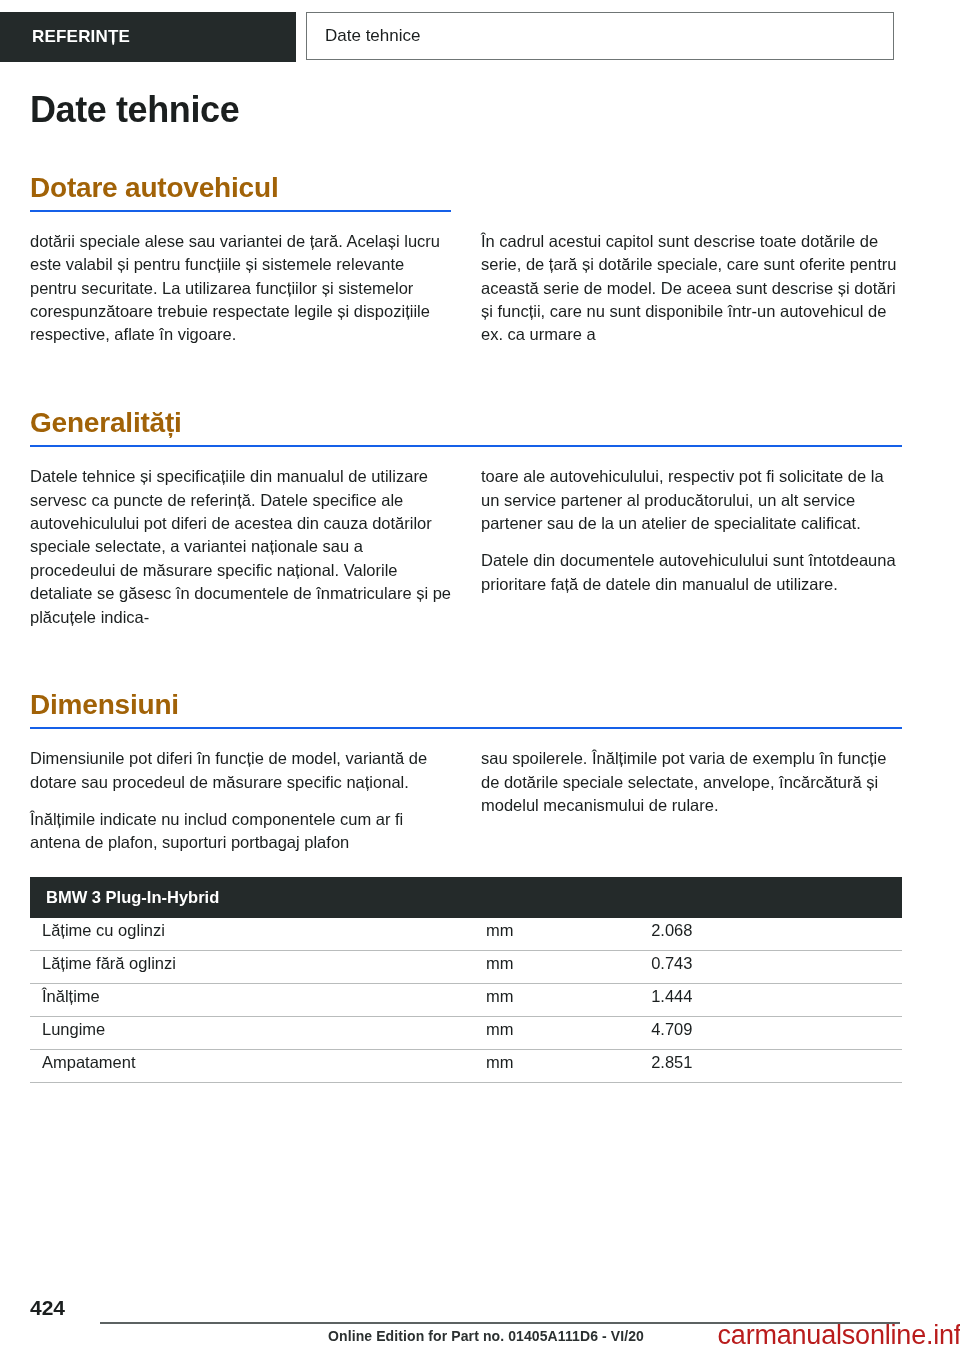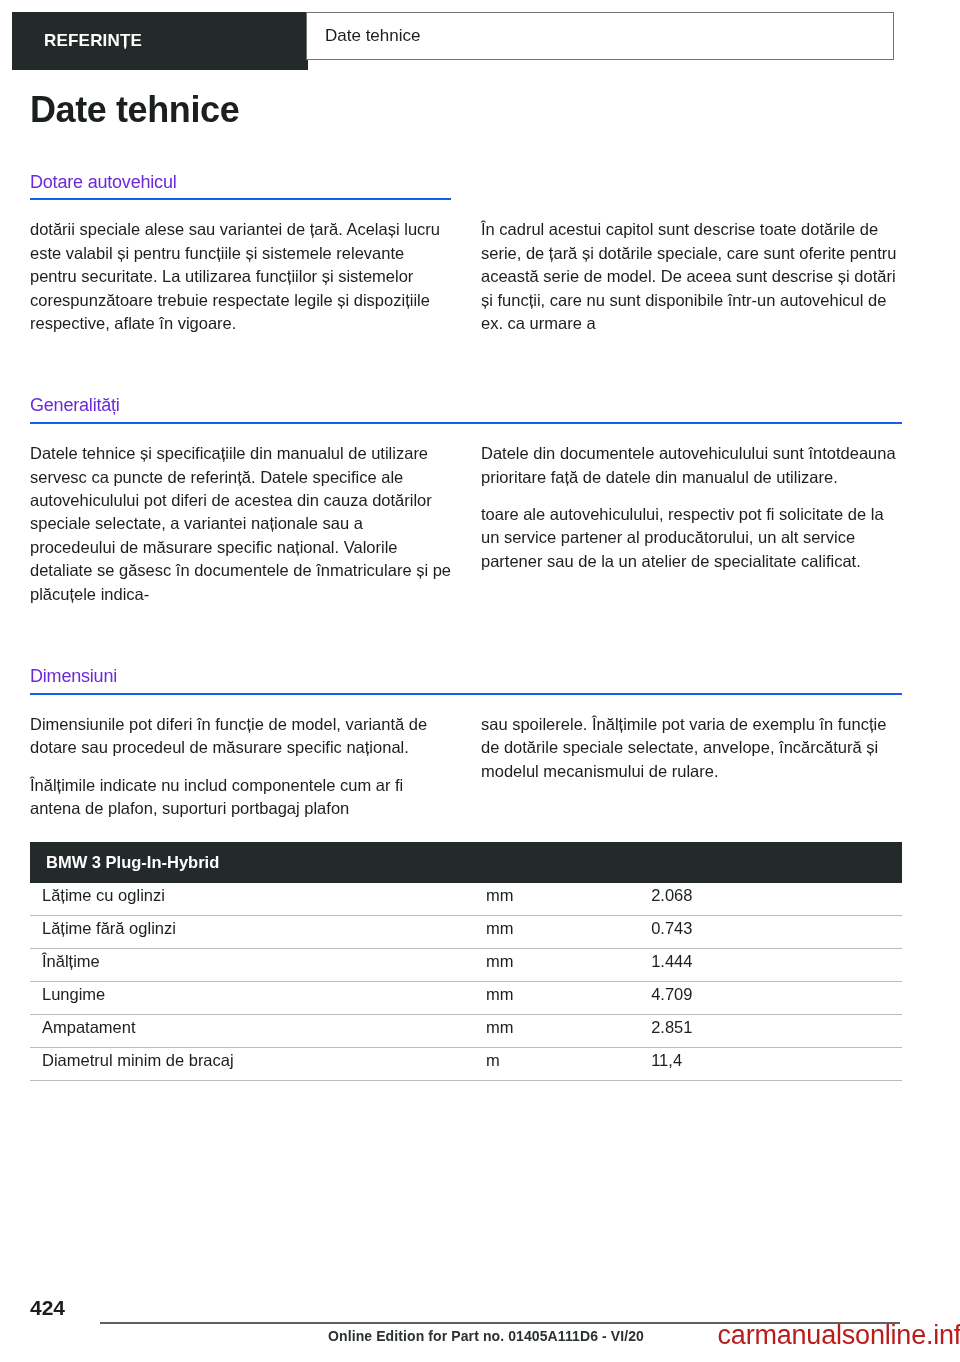--- a/index.html
+++ b/index.html
@@ -24,25 +24,24 @@
     left: 0;
     top: 12px;
     width: 960px;
     height: 50px;
   }
   .header-chapter {
     position: absolute;
     left: 0;
     top: 0;
     width: 296px;
-    height: 58px;
+    height: 50px;
     background: #242a2a;
     display: flex;
     align-items: center;
-    margin-left: 12px;
   }
   .header-chapter-label {
     color: #ffffff;
     font-size: 17px;
     font-weight: bold;
     letter-spacing: 0.2px;
     padding-left: 32px;
   }
   .header-section {
     position: absolute;
@@ -77,23 +76,23 @@
     color: #1b1f1f;
     margin: 0 0 42px 0;
     line-height: 1.1;
   }
 
   
   .section {
     margin-bottom: 26px;
   }
   .section-heading {
-    font-size: 18px;
-    font-weight: normal;
-    color: #6d28d9;
+    font-size: 28px;
+    font-weight: bold;
+    color: #a16207;
     letter-spacing: -0.2px;
     margin: 0 0 6px 0;
     line-height: 1.15;
   }
   .rule-blue {
     height: 2px;
     background: #1560e8;
     margin-bottom: 18px;
   }
   .rule-blue.half {
@@ -228,22 +227,22 @@
   <div class="spacer-md"></div>
 
   <div class="section">
     <h2 class="section-heading">Generalități</h2>
     <div class="rule-blue full"></div>
     <div class="columns">
       <div class="col">
         <p class="body-text">Datele tehnice și specificațiile din manualul de utilizare servesc ca puncte de referință. Datele specifice ale autovehiculului pot diferi de acestea din cauza dotărilor speciale selectate, a variantei naționale sau a procedeului de măsurare specific național. Valorile detaliate se găsesc în documentele de înmatriculare și pe plăcuțele indica-</p>
       </div>
       <div class="col">
+        <p class="body-text">toare ale autovehiculului, respectiv pot fi solicitate de la un service partener al producătorului, un alt service partener sau de la un atelier de specialitate calificat.</p>
         <p class="body-text">Datele din documentele autovehiculului sunt întotdeauna prioritare față de datele din manualul de utilizare.</p>
-        <p class="body-text">toare ale autovehiculului, respectiv pot fi solicitate de la un service partener al producătorului, un alt service partener sau de la un atelier de specialitate calificat.</p>
       </div>
     </div>
   </div>
 
   <div class="spacer-md"></div>
 
   <div class="section">
     <h2 class="section-heading">Dimensiuni</h2>
     <div class="rule-blue full"></div>
     <div class="columns">
@@ -281,25 +280,20 @@
           <tr>
             <td class="col-name">Lungime</td>
             <td class="col-unit">mm</td>
             <td class="col-value">4.709</td>
           </tr>
           <tr>
             <td class="col-name">Ampatament</td>
             <td class="col-unit">mm</td>
             <td class="col-value">2.851</td>
           </tr>
-          <tr>
-            <td class="col-name">Diametrul minim de bracaj</td>
-            <td class="col-unit">m</td>
-            <td class="col-value">11,4</td>
-          </tr>
         </tbody>
     </table>
   </div>
 </div>
 
 <div class="page-footer">
   <div class="page-number">424</div>
   <div class="footer-rule"></div>
   <div class="footer-note">Online Edition for Part no. 01405A111D6 - VI/20</div>
   <div class="watermark">carmanualsonline.info</div>

